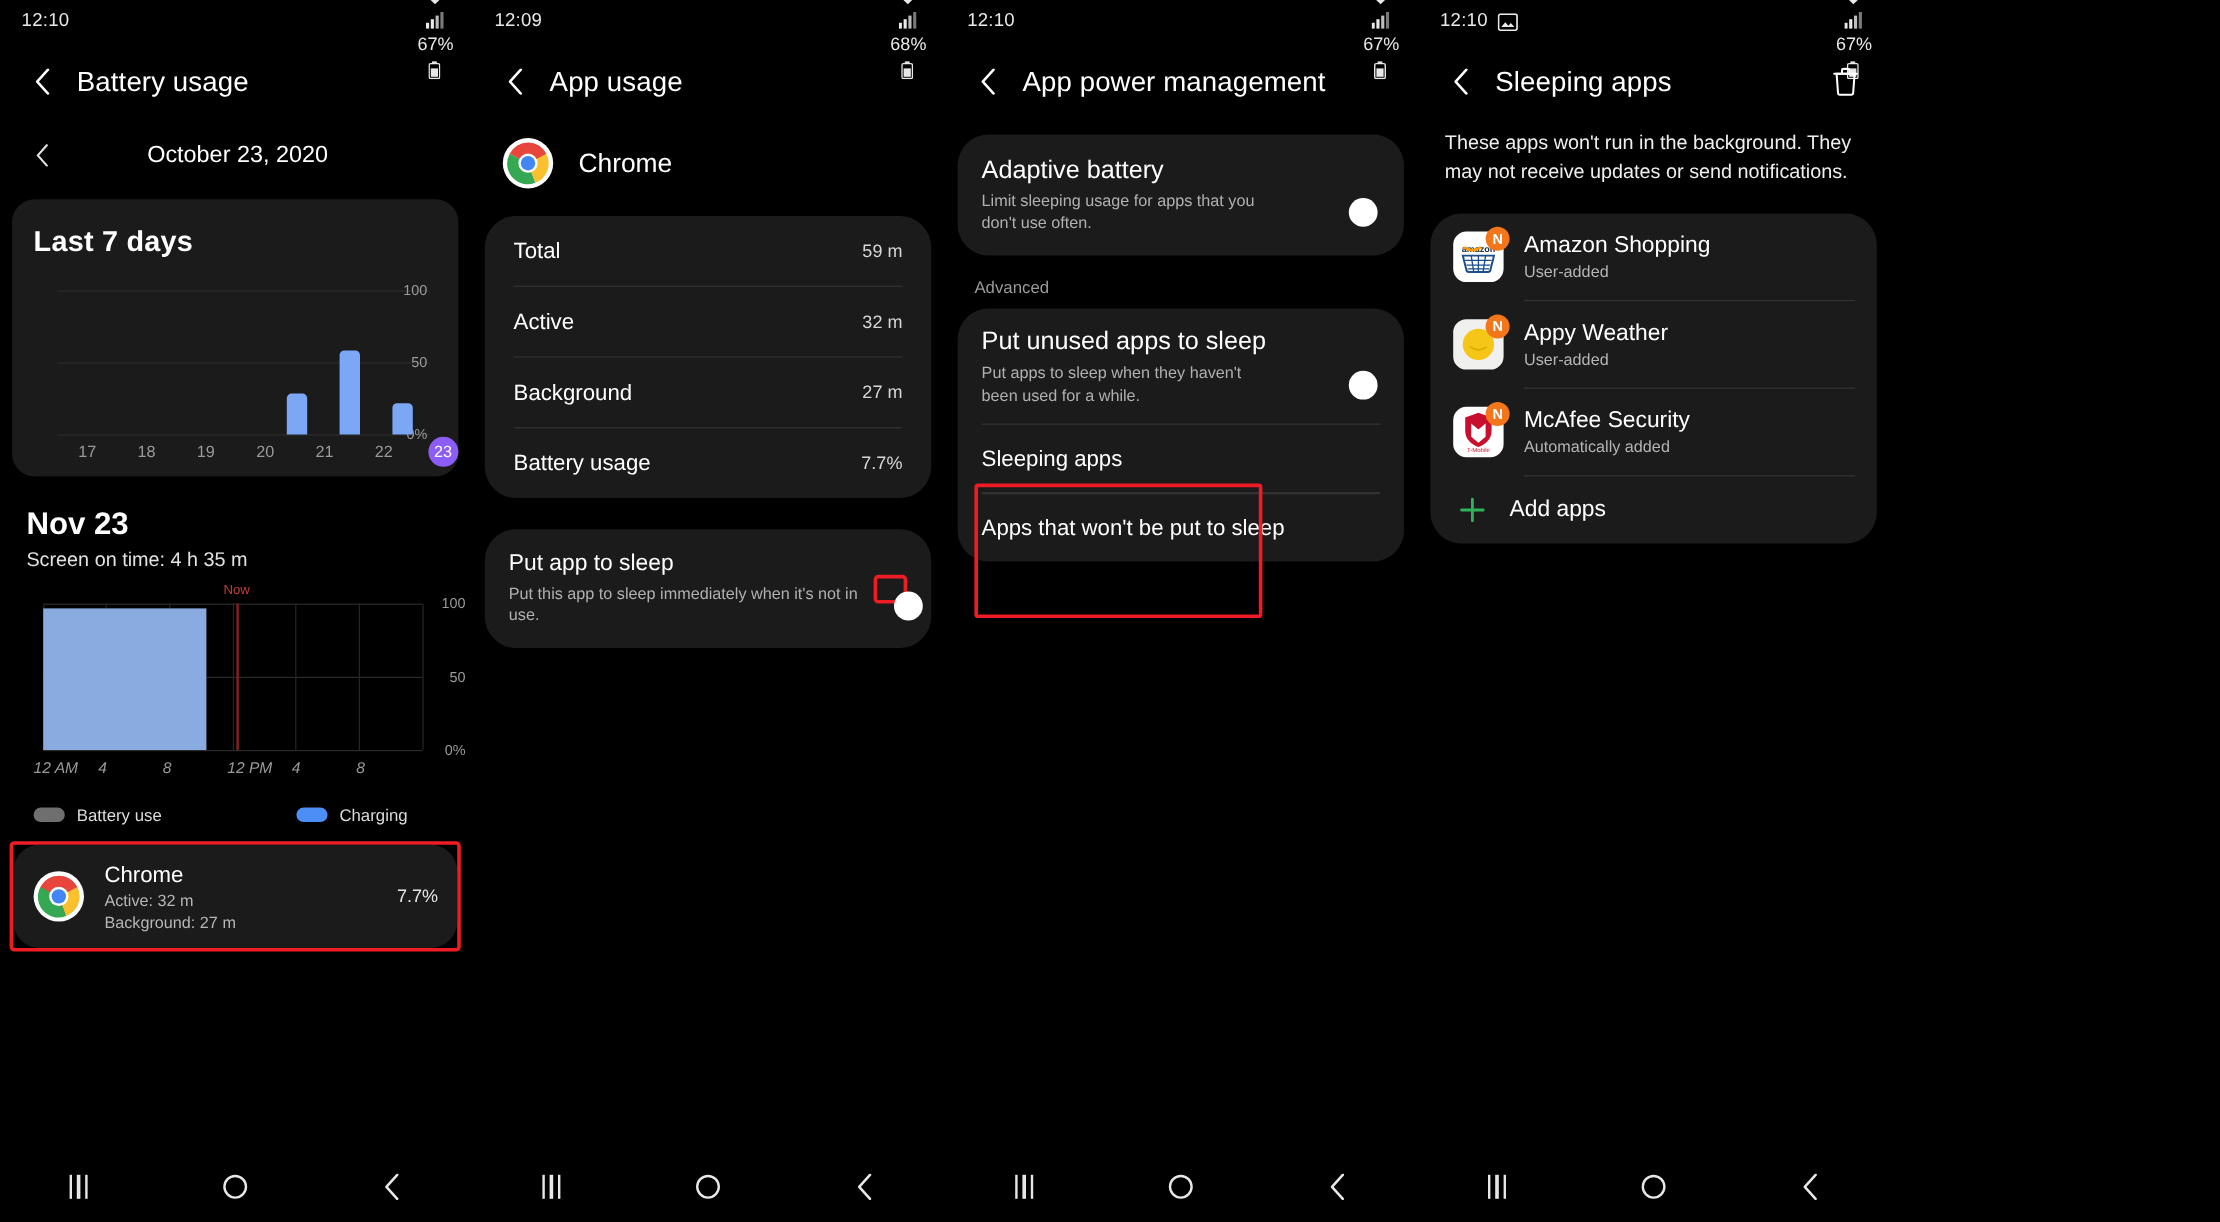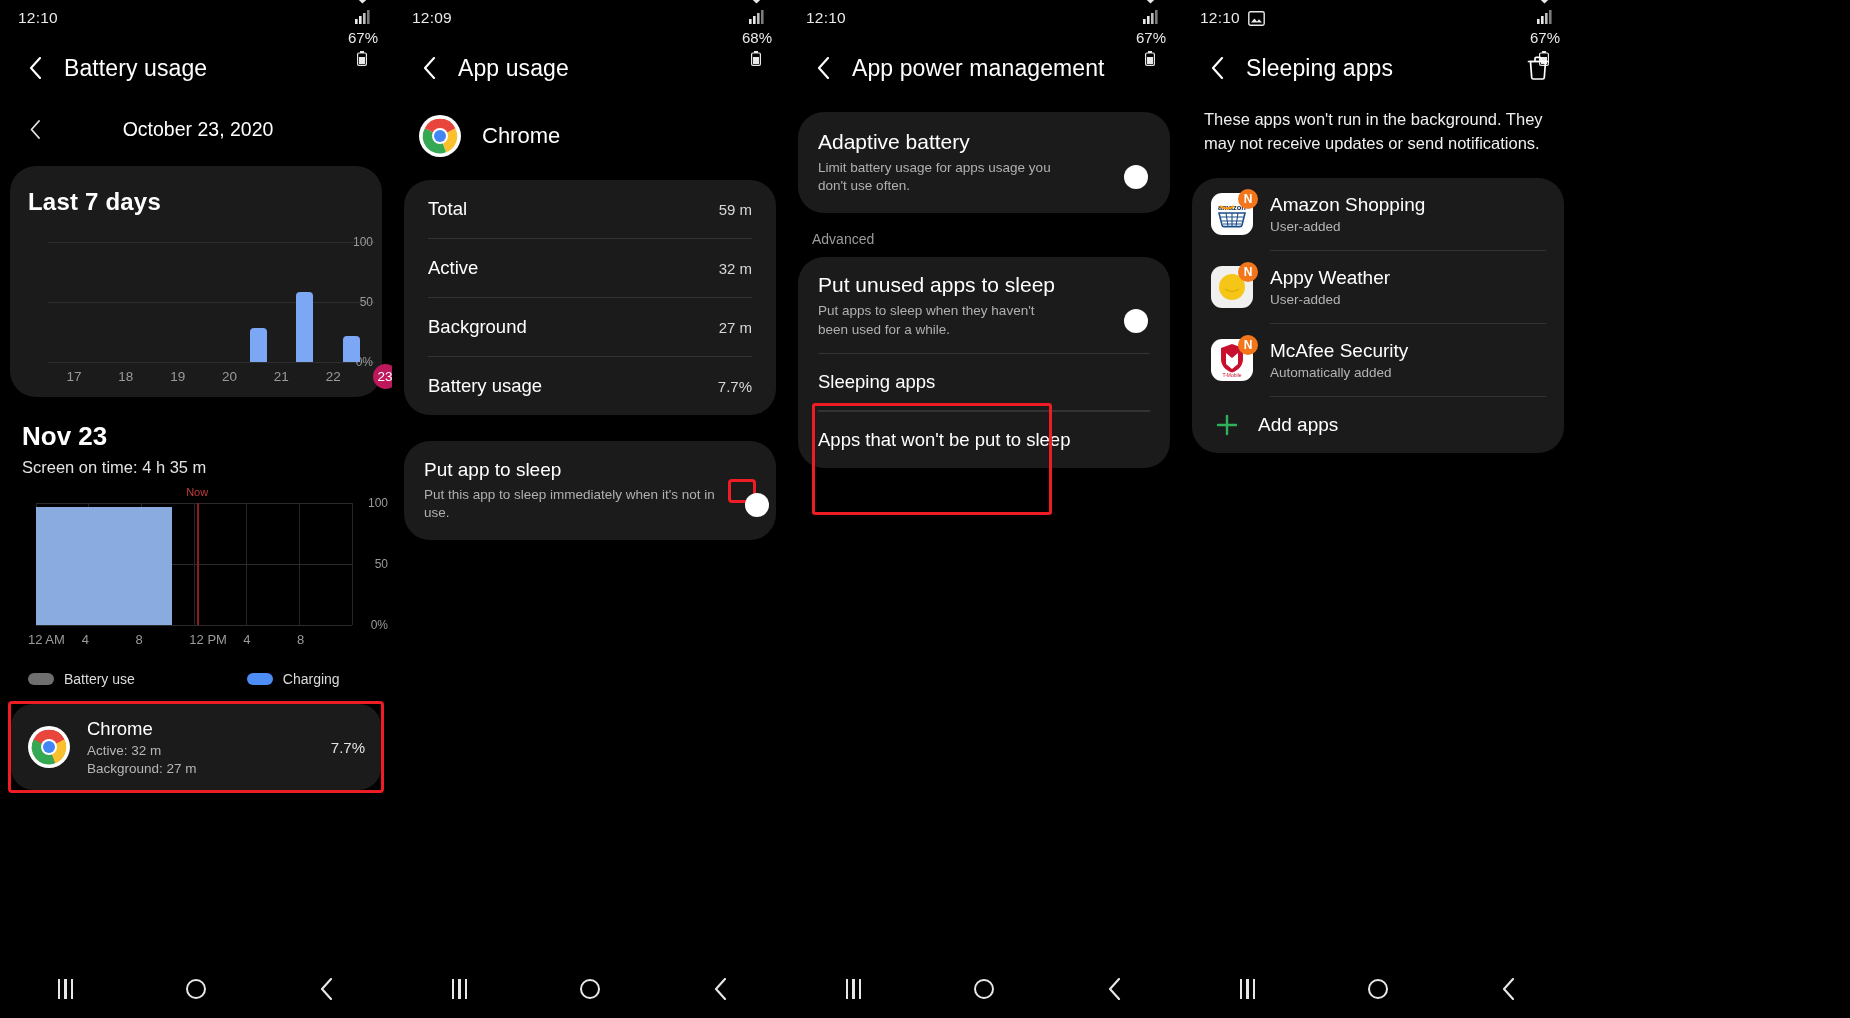--- a/index.html
+++ b/index.html
@@ -41,55 +41,55 @@
 
   
   .card { background: #1b1b1b; border-radius: 26px; margin: 0 10px; }
 
   
   .datenav { display: flex; align-items: center; height: 58px; padding: 0 18px; }
   .datenav .chev { width: 34px; display: flex; justify-content: center; }
   .datenav .dlabel { flex: 1; text-align: center; font-size: 19.5px; color: #fff; padding-right: 30px; }
 
   
-  .week-card { padding: 22px 7px 8px 18px; margin-top: 8px; }
+  .week-card { padding: 22px 24px 8px 18px; margin-top: 8px; border-radius: 19px; }
   .week-title { font-size: 24px; font-weight: 700; letter-spacing: 0.2px; }
   .bar-wrap { position: relative; height: 120px; margin-top: 26px; margin-right: 36px; }
   .gridline { position: absolute; left: 20px; right: -36px; height: 1px; background: #2e2e2e; }
   .gl-100 { top: 0; }
   .gl-50 { top: 50%; }
   .gl-0 { top: 100%; }
   .ylab { position: absolute; right: -34px; font-size: 12px; color: #9a9a9a; transform: translateY(-50%); }
   .bars { position: absolute; left: 20px; right: -36px; bottom: 0; top: 0; display: flex; }
   .bcol { flex: 1; display: flex; align-items: flex-end; justify-content: center; }
   .bar { width: 17px; background: #7ba7f5; border-radius: 4px 4px 0 0; }
   .daylabels { display: flex; margin-left: 20px; margin-right: -36px; margin-top: 7px; }
   .dcell { flex: 1; display: flex; justify-content: center; }
   .dnum { font-size: 13.5px; color: #9a9a9a; }
   .dnum.sel {
-    background: #be185d; color: #fff; border-radius: 50%;
+    background: #8b5cf6; color: #fff; border-radius: 50%;
     width: 25px; height: 25px; display: flex; align-items: center; justify-content: center;
     margin-top: -5px;
   }
 
   
   .day-title { font-size: 26px; font-weight: 700; padding: 24px 22px 0 22px; }
   .day-sub { font-size: 16.5px; color: #e2e2e2; padding: 6px 22px 0 22px; }
 
   .area-wrap { position: relative; height: 122px; margin: 26px 40px 0 36px; }
   .area-grid { position: absolute; inset: 0; }
   .vline { position: absolute; top: 0; bottom: 0; width: 1px; background: #262626; }
   .hline { position: absolute; left: 0; right: 0; height: 1px; background: #2b2b2b; }
   .ylab2 { position: absolute; right: -36px; font-size: 12px; color: #9a9a9a; transform: translateY(-50%); }
   .area-blue { position: absolute; left: 0; bottom: 0; width: 43%; top: 4px; background: #8aabdf; }
   .area-gray { position: absolute; left: 43%; bottom: 0; width: 24%; background: #9b9b9b; }
   .nowline { position: absolute; top: 0; bottom: 0; width: 1.5px; background: #8a1f1f; }
   .nowlbl { position: absolute; font-size: 11px; color: #c23b3b; transform: translateX(-50%); top: -17px; }
   .xlabels { display: flex; margin: 7px 40px 0 28px; }
-  .xcell { font-size: 13px; color: #9a9a9a; }
+  .xcell { font-size: 13px; color: #9a9a9a; font-style: italic; }
 
   .legend { display: flex; align-items: center; margin: 24px 28px 0 28px; font-size: 14px; color: #dcdcdc; }
   .lg { display: flex; align-items: center; gap: 10px; }
   .swatch { width: 26px; height: 12px; border-radius: 6px; }
   .lg2 { margin-left: 112px; }
 
   
   .hl-box { border: 3px solid #ee1c24; border-radius: 4px; margin: 14px 8px 0 8px; }
   .app-row { display: flex; align-items: center; background: #1b1b1b; border-radius: 22px; padding: 14px 16px; }
   .app-row .meta { margin-left: 16px; }
@@ -516,21 +516,21 @@
         <svg width="13" height="22" viewBox="0 0 13 22">
             <path d="M11 1L2 11l9 10" stroke="#fff" stroke-width="2.1" fill="none" stroke-linecap="round" stroke-linejoin="round"></path>
           </svg>
       </span>
       <span class="title">App power management</span>
     </div>
 
     <div class="p3card" style="margin-top:12px">
       <span>
         <div class="t1">Adaptive battery</div>
-        <div class="t2">Limit battery usage for apps usage you don't use often.</div>
+        <div class="t2">Limit sleeping usage for apps that you don't use often.</div>
       </span>
       <span style="margin-left:auto">
         <span class="toggle on"><span class="knob"></span></span>
       </span>
     </div>
 
     <div class="sectlabel">Advanced</div>
 
     <div class="p3list" style="position:relative">
       <div class="p3head">

